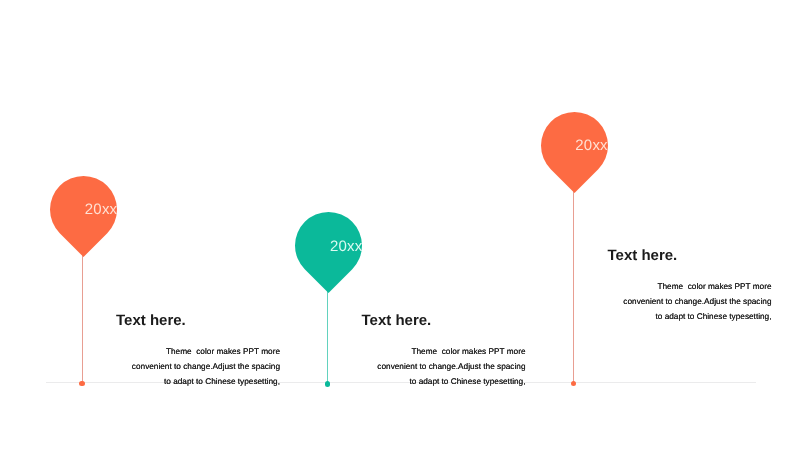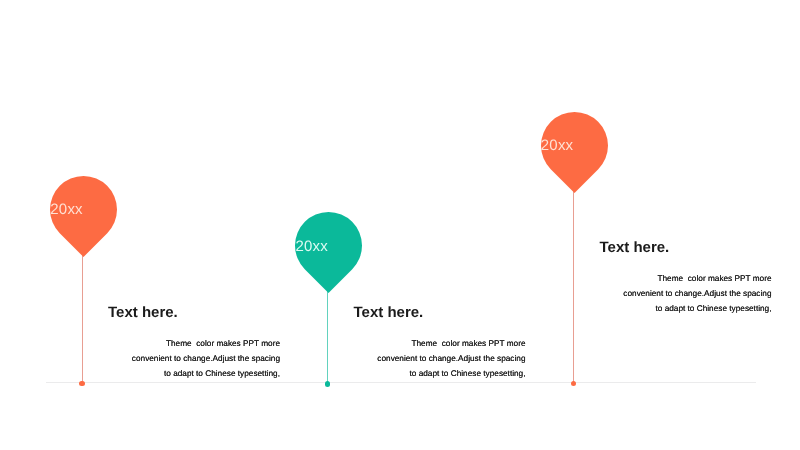--- a/index.html
+++ b/index.html
@@ -18,27 +18,27 @@
   .milestone{position:absolute;left:0;top:0;width:100%;height:100%;pointer-events:none;}
   .milestone > *{pointer-events:auto;}
 
   .stem{position:absolute;width:1.2px;}
   .axis-dot{position:absolute;border-radius:50%;}
 
   .pin{position:absolute;}
   .pin svg{display:block;}
   .pin-year{
     position:absolute;left:0;top:26.2px;width:100%;
-    text-align:left;font-size:15px;font-weight:400;
+    text-align:right;font-size:15px;font-weight:400;
     letter-spacing:0.2px;line-height:15px;
   }
 
   .text-block{position:absolute;width:180px;}
   .block-title{
-    margin:8px;font-size:15px;font-weight:bold;color:#1b1b1b;
+    margin:16px;font-size:15px;font-weight:bold;color:#1b1b1b;
     line-height:15px;white-space:nowrap;
   }
   .block-body{margin-top:16px;font-size:0;}
   .block-body > div{
     white-space:pre;font-size:8.25px;line-height:15.1px;
     color:#242424;text-shadow:0 0 0.3px #242424;text-align:right;
   }
 </style>
 </head>
 <body>

